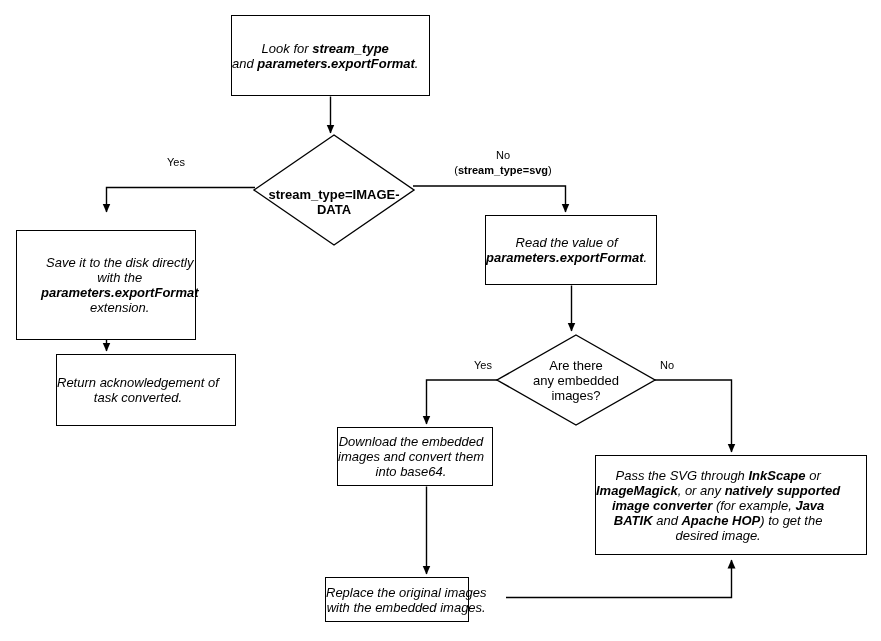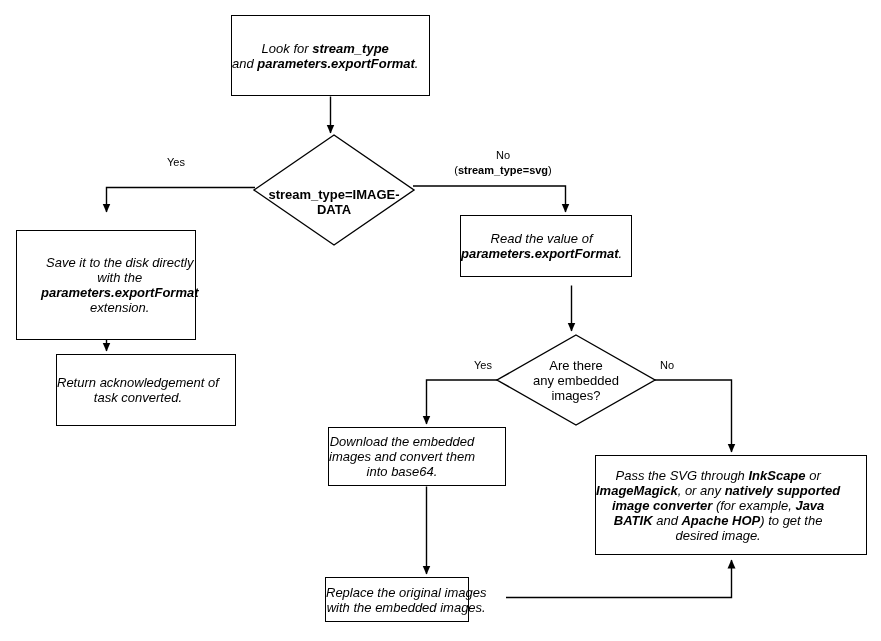--- a/index.html
+++ b/index.html
@@ -85,25 +85,25 @@
   </div>
 
   <div class="node" style="left:16px; top:230px; width:180px; height:110px;padding-left:24px;">
     <div class="node-text"><span>Save it to the disk directly</span><br><span>with the</span><br><span class="bold">parameters.exportFormat</span><br><span>extension.</span></div>
   </div>
 
   <div class="node" style="left:16px; top:354px; width:180px; height:72px;margin-left:40px;">
     <div class="node-text"><span>Return acknowledgement of</span><br><span>task converted.</span></div>
   </div>
 
-  <div class="node" style="left:460px; top:215px; width:172px; height:62px;">
+  <div class="node" style="left:485px; top:215px; width:172px; height:70px;">
     <div class="node-text"><span>Read the value of</span><br><span class="bold">parameters.exportFormat</span><span>.</span></div>
   </div>
 
-  <div class="node" style="left:328px; top:427px; width:178px; height:59px;">
+  <div class="node" style="left:337px; top:427px; width:156px; height:59px;">
     <div class="node-text"><span>Download the embedded</span><br><span>images and convert them</span><br><span>into base64.</span></div>
   </div>
 
   <div class="node" style="left:595px; top:455px; width:272px; height:100px;">
     <div class="node-text"><span>Pass the SVG through </span><span class="bold">InkScape</span><span> or</span><br><span class="bold">ImageMagick</span><span>, or any </span><span class="bold">natively supported</span><br><span class="bold">image converter</span><span> (for example, </span><span class="bold">Java</span><br><span class="bold">BATIK</span><span> and </span><span class="bold">Apache HOP</span><span>) to get the</span><br><span>desired image.</span></div>
   </div>
 
   <div class="node" style="left:325px; top:577px; width:144px; height:45px;">
     <div class="node-text"><span>Replace the original images</span><br><span>with the embedded images.</span></div>
   </div>

